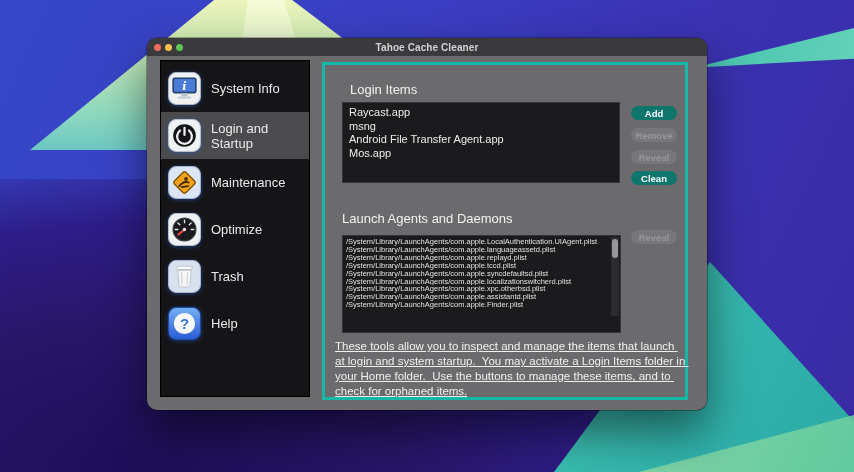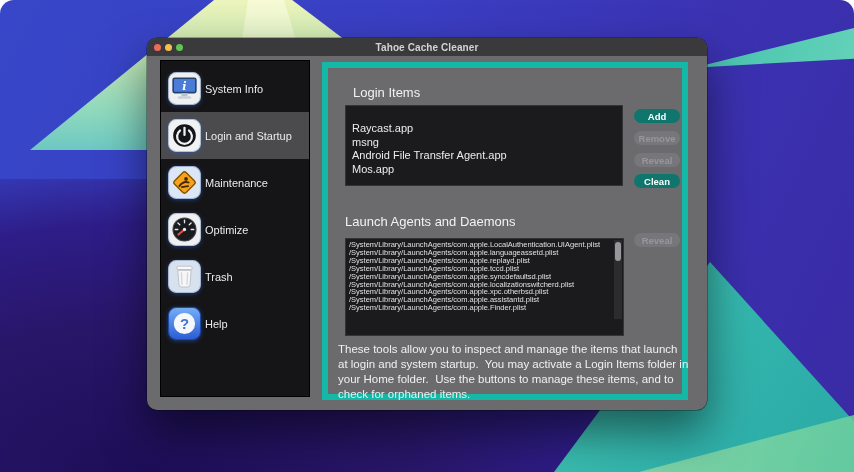--- a/index.html
+++ b/index.html
@@ -1,20 +1,20 @@
 <!DOCTYPE html>
 <html><head>
 <meta charset="utf-8">
 <style>
   * { margin:0; padding:0; box-sizing:border-box; }
   html,body { width:854px; height:472px; overflow:hidden; font-family:"Liberation Sans",sans-serif; }
 
   
   .desktop { position:relative; width:854px; height:472px;
-    background:linear-gradient(115deg,#3647c8 0%,#3a3ec2 40%,#3b32b2 68%,#3a2aa4 100%);border-radius:14px; }
+    background:linear-gradient(115deg,#3647c8 0%,#3a3ec2 40%,#3b32b2 68%,#3a2aa4 100%); }
   .wp-purple { position:absolute; left:0; bottom:0; width:78%; height:62%;
     background:radial-gradient(ellipse at 22% 100%, #1d0e58 0%, #281668 35%, #2e1d88 60%, rgba(46,29,136,0) 80%); }
   .wp-mountain { position:absolute; left:30px; top:0; width:460px; height:150px;
     clip-path:polygon(0 100%, 40% 0, 57% 0, 100% 100%);
     background:linear-gradient(180deg,#ecf4bc 0%,#cdeab2 30%,#8ed8be 75%,#6cc8c2 100%); }
   .wp-ray { position:absolute; left:230px; top:0; width:90px; height:120px;
     clip-path:polygon(20% 0, 60% 0, 100% 100%, 0 100%);
     background:linear-gradient(180deg,rgba(255,255,235,.55),rgba(255,255,235,0)); }
   .wp-teal-tr { position:absolute; right:0; top:28px; width:160px; height:64px;
     clip-path:polygon(0 62%, 100% 0, 100% 48%);
@@ -35,50 +35,50 @@
   .tl-red { background:#ed6a5e; } .tl-yellow { background:#f5bf4f; } .tl-green { background:#61c554; }
   .title { position:absolute; left:0; right:0; text-align:center; font-size:10px; font-weight:700; color:#d3d3d5; letter-spacing:.1px; }
 
   
   .sidebar { position:absolute; left:13px; top:22px; width:150px; height:337px;
     background:#151517; border:1px solid #000; padding-top:4px; }
   .side-item { display:flex; align-items:center; height:47px; padding-left:5px; cursor:default; }
   .side-item.selected { background:#4b4b4e; }
   .side-icon { width:36px; height:36px; flex:0 0 36px; display:flex; align-items:center; justify-content:center; }
   .side-icon svg { width:35px; height:35px; filter:drop-shadow(0 1px 2px rgba(40,90,200,.55)); }
-  .side-label { margin-left:3px; font-size:11px; color:#eaeaec; }
+  .side-label { margin-left:9px; font-size:13px; color:#eaeaec; }
 
   
   .panel { position:absolute; left:175px; top:24px; width:366px; height:338px;
-    background:#6b6b6d; border:6px solid #14b8a6; }
+    background:#6b6b6d; border:3px solid #14b8a6; }
   .section-label { position:absolute; font-size:13px; color:#f2f2f3; }
   .lbl-login { left:25px; top:17px; }
   .lbl-agents { left:17px; top:146px; }
 
   .listbox { position:absolute; background:#1b1b1d; border:1px solid #343436; color:#ececec; }
-  .login-list { left:17px; top:37px; width:278px; height:81px; font-size:11px; line-height:13.5px; padding:16px 6px; }
+  .login-list { left:17px; top:37px; width:278px; height:81px; font-size:11px; line-height:13.5px; padding:3px 6px; }
   .agents-list { left:17px; top:170px; width:279px; height:98px; font-size:7.5px; line-height:7.9px; padding:2px 3px; color:#e0e0e0; }
   .list-row { white-space:nowrap; overflow:hidden; }
 
   .scrollbar { position:absolute; top:1px; right:1px; width:8px; height:79px; background:#2c2c2e; }
   .scroll-thumb { position:absolute; top:2px; left:1px; width:6px; height:19px; border-radius:3px; background:#97979b; }
 
   .btn { position:absolute; left:306px; width:46px; height:14px; border:none; border-radius:7px;
     font-family:"Liberation Sans",sans-serif; font-size:9.5px; font-weight:700; line-height:13px; text-align:center; }
   .btn.enabled { background:#0f766e; color:#ffffff; }
   .btn.disabled { background:#77777b; color:#96969b; }
   .btn-add { top:41px; } .btn-remove { top:63px; } .btn-reveal { top:85px; } .btn-clean { top:106px; }
   .btn-reveal2 { top:165px; }
 
   .checkbox-row { position:absolute; left:19px; top:126px; display:flex; align-items:center; }
   .checkbox { width:11px; height:11px; background:#87878b; border:1px solid #5c5c60; border-radius:2px; }
   .checkbox-label { margin-left:7px; font-size:11.5px; color:#e8e8ea; }
 
   .description { position:absolute; left:10px; top:274px; width:352px;
-    font-size:11.5px; line-height:15px; color:#f0f0f1; white-space:pre-wrap; }
+    font-size:11.5px; line-height:15px; color:#f0f0f1; white-space:pre-wrap;text-decoration:underline; }
 </style>
 </head>
 <body>
 
 <div class="desktop">
   <div class="wp-purple"></div>
   <div class="wp-mountain"></div>
   <div class="wp-ray"></div>
   <div class="wp-teal-tr"></div>
   <div class="wp-teal-br"></div>

